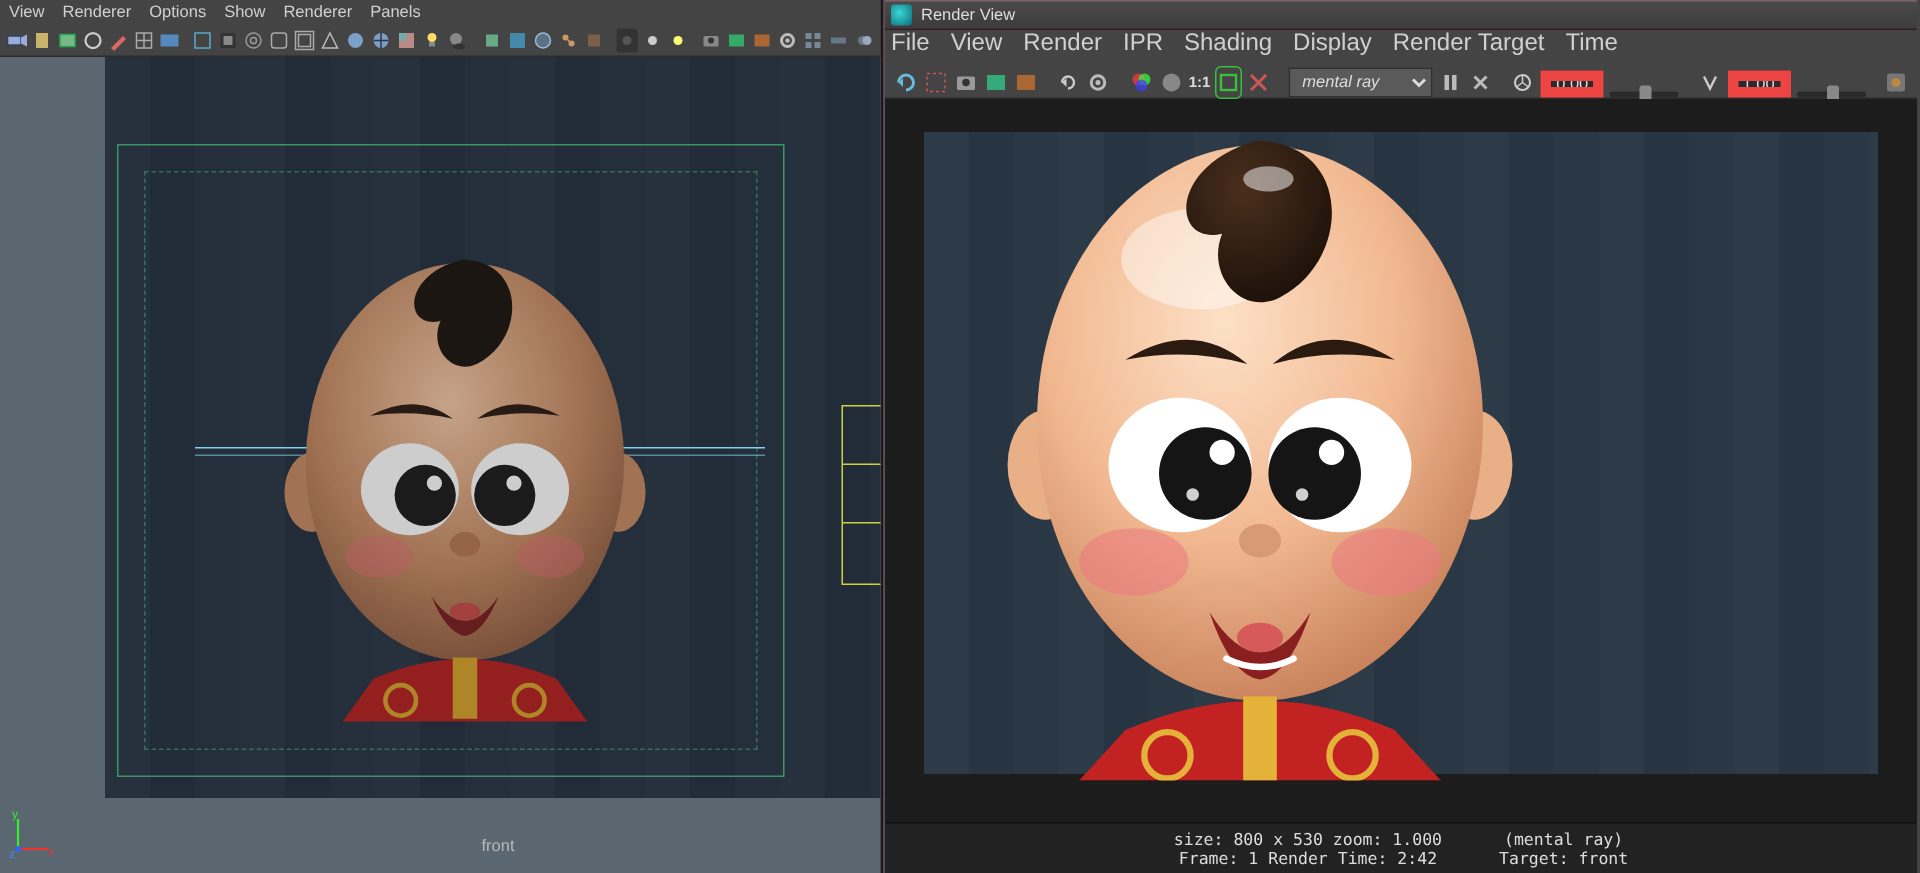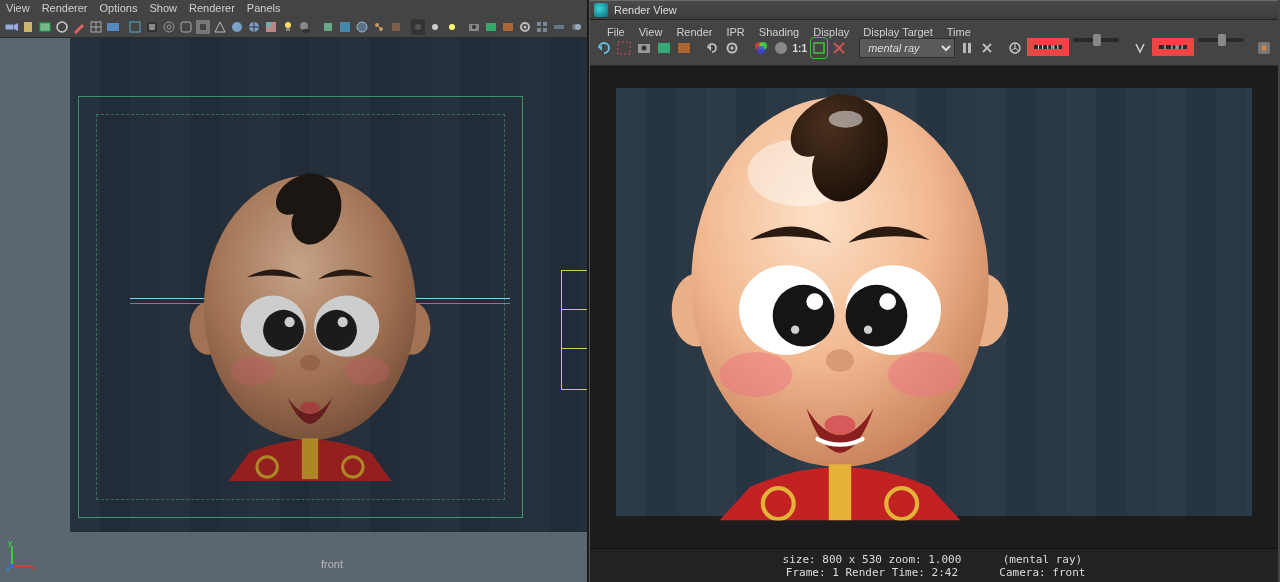--- a/index.html
+++ b/index.html
@@ -109,27 +109,27 @@
     padding: 0 4px;
   }
   .rv-titlebar .app-ico{
     width:14px;height:14px;margin-right:6px;
     background: radial-gradient(circle at 40% 40%, #3ad6d6, #0a6a7a);
     border-radius:2px;
   }
   .rv-titlebar .title{font-size:11px;color:#ddd;}
   .rv-menu {
     height: 18px;
-    display:flex; align-items:flex-end; gap:14px;
-    padding:0 17px;
-    background:#444; color:#d0d0d0; font-size:11px;
+    display:flex; align-items:center; gap:14px;
+    padding:0 4px;
+    background:#444; color:#d0d0d0; font-size:16px;
   }
   .rv-toolbar {
     height: 28px;
-    display:flex; align-items:flex-start; gap:4px;
+    display:flex; align-items:flex-end; gap:4px;
     padding:0 6px;
     background:#444;
     border-bottom:1px solid #2a2a2a;
   }
   .rv-ico{
     width:20px;height:20px;display:flex;align-items:center;justify-content:center;
     border-radius:3px;
   }
   .rv-sep{width:6px;}
   .rv-select{
@@ -429,21 +429,21 @@
     <div class="app-ico"></div>
     <div class="title">Render View</div>
   </div>
   <div class="rv-menu">
     <span>File</span>
     <span>View</span>
     <span>Render</span>
     <span>IPR</span>
     <span>Shading</span>
     <span>Display</span>
-    <span>Display Target</span>
+    <span>Render Target</span>
     <span>Time</span>
   </div>
   <div class="rv-toolbar">
     <div class="rv-ico">
         <svg width="16" height="16">
           <path d="M3 8 A5 5 0 1 1 8 13" fill="none" stroke="#6bd" stroke-width="2"></path>
           <polygon points="3,8 6,5 6,11" fill="#6bd"></polygon>
         </svg>
       </div>
     <div class="rv-ico">
@@ -601,17 +601,17 @@
         </svg>
       </div>
     </div>
     <div class="rv-status">
       <div style="text-align:center">
         <div>size: 800 x 530  zoom: 1.000</div>
         <div>Frame: 1      Render Time: 2:42</div>
       </div>
       <div style="text-align:center">
         <div>(mental ray)</div>
-        <div>Camera: front</div>
+        <div>Target: front</div>
       </div>
     </div>
   </div>
 </div>
 
 </body></html>

